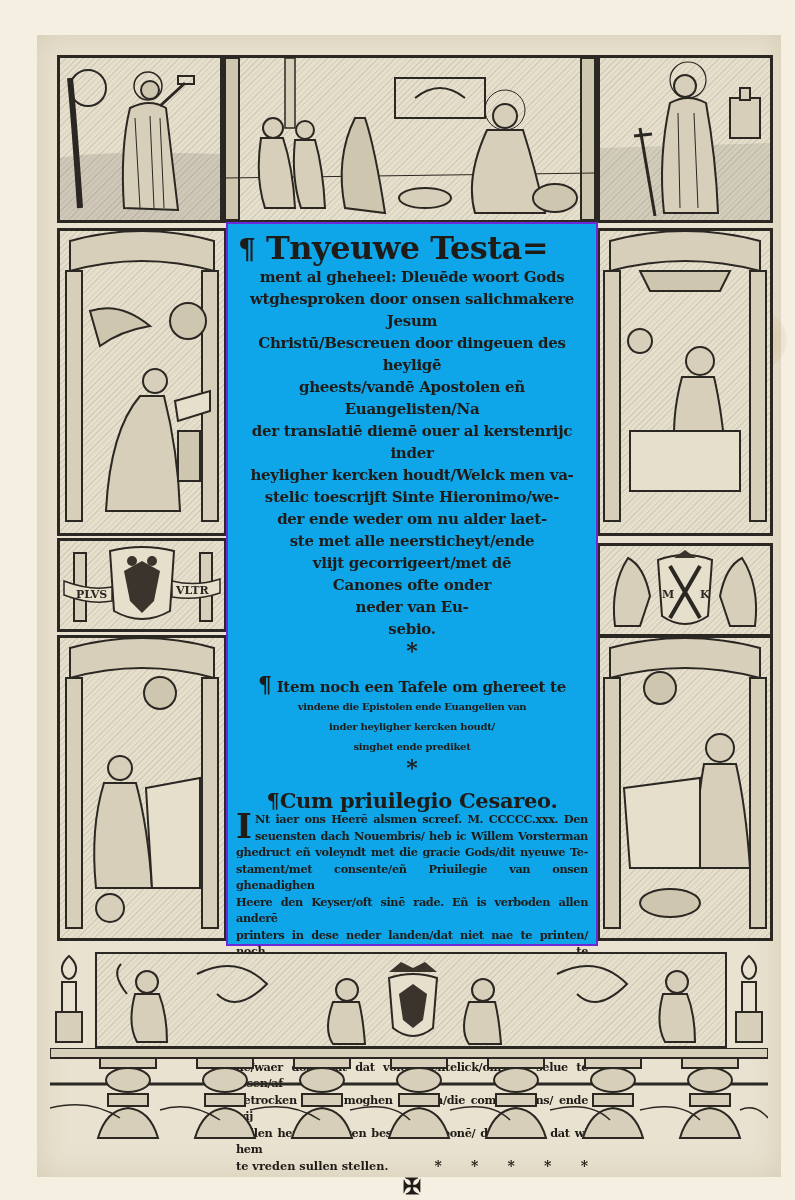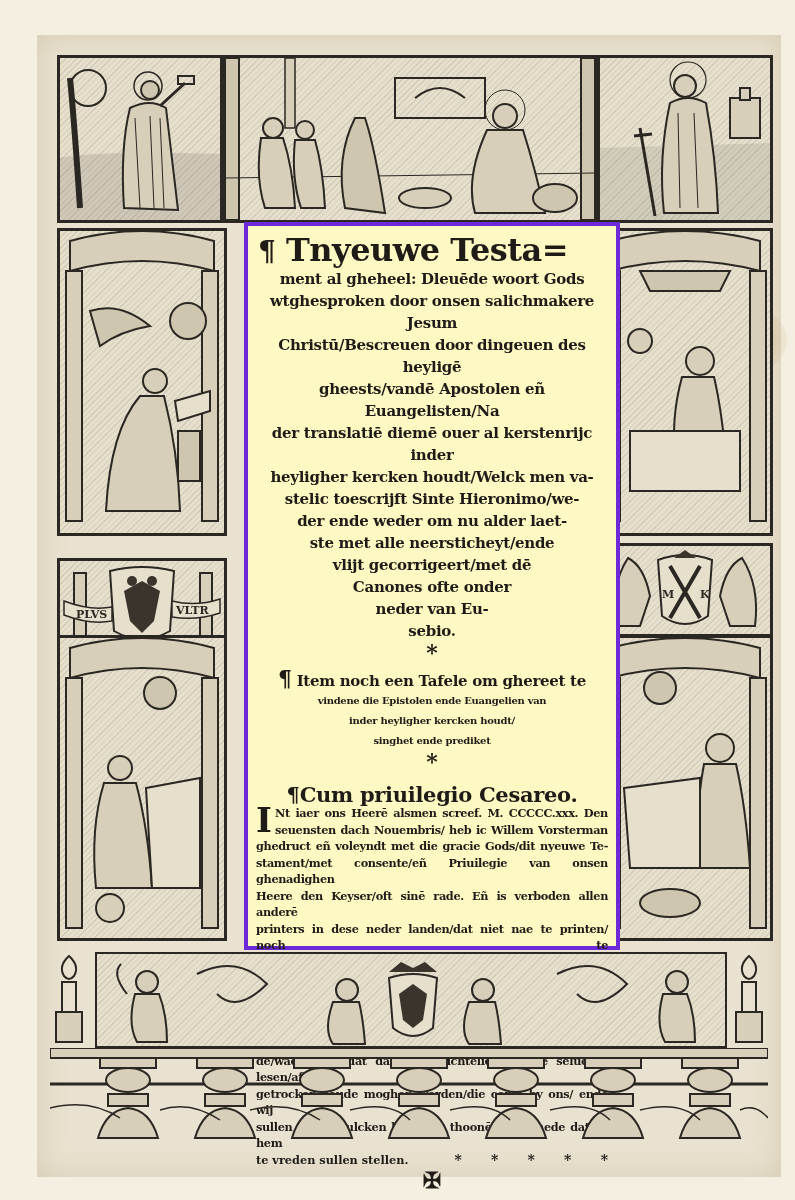--- a/index.html
+++ b/index.html
@@ -3,21 +3,21 @@
 <meta charset="utf-8">
 <style>
   html,body{margin:0;padding:0;}
   body{width:795px;height:1200px;background:#f4efe1;position:relative;overflow:hidden;font-family:"DejaVu Serif",serif;}
   .sheet{position:absolute;left:37px;top:35px;width:744px;height:1142px;background:#e9e2d0;
     box-shadow:inset 0 0 30px rgba(160,140,100,.25);}
   .stain{position:absolute;border-radius:50%;background:radial-gradient(circle,rgba(190,150,100,.35),rgba(190,150,100,0));}
   .panel{position:absolute;border:3px solid #2b2722;background:#e6dfcc;overflow:hidden;}
   .panel svg{position:absolute;left:0;top:0;width:100%;height:100%;}
   .hatch{background-image:repeating-linear-gradient(135deg,rgba(40,35,30,.10) 0 1px,transparent 1px 4px);}
-  .text-panel{position:absolute;left:244px;top:222px;width:368px;height:720px;border:4px solid #6d28d9;background:#fef9c3;}
+  .text-panel{position:absolute;left:226px;top:222px;width:368px;height:720px;border:2px solid #6d28d9;background:#0ea5e9;}
   .bl{font-family:"DejaVu Serif",serif;color:#1f1b17;text-align:center;}
   .title-line{font-weight:bold;font-size:15px;line-height:22px;letter-spacing:-.3px;}
   .title-big{font-size:32px;line-height:36px;font-weight:bold;letter-spacing:-.5px;}
   .item-line{font-weight:bold;font-size:10px;line-height:20px;letter-spacing:-.3px;}
   .body-line{font-weight:bold;font-size:11.3px;line-height:16.5px;letter-spacing:-.35px;text-align:justify;text-align-last:justify;padding:0 8px;}
   .star{font-size:22px;font-weight:bold;line-height:20px;text-align:center;}
   .pilcrow{font-size:28px;line-height:20px;font-weight:bold;}
   .cap{float:left;font-size:34px;line-height:30px;font-weight:bold;margin-right:3px;}
   .caption{font-size:11px;font-weight:bold;fill:#2b2722;}
 </style>
@@ -85,21 +85,21 @@
     <rect x="142" y="40" width="16" height="250" fill="#d7cfb9" stroke="#2b2722" stroke-width="2"></rect>
     <circle cx="128" cy="90" r="18" fill="#cfc6b0" stroke="#2b2722" stroke-width="2"></circle>
     <path d="M30 80 Q60 70 90 95 Q60 100 40 115Z" fill="#cfc6b0" stroke="#2b2722" stroke-width="2"></path>
     <circle cx="95" cy="150" r="12" fill="#d7cfb9" stroke="#2b2722" stroke-width="2"></circle>
     <path d="M80 165 Q50 200 46 280 L120 280 Q118 220 104 165Z" fill="#d7cfb9" stroke="#2b2722" stroke-width="2"></path>
     <path d="M115 170 L150 160 L150 180 L118 190Z" fill="#e6dfcc" stroke="#2b2722" stroke-width="2"></path>
     <rect x="118" y="200" width="22" height="50" fill="#cfc6b0" stroke="#2b2722" stroke-width="2"></rect>
   </svg>
 </div>
 
-<div class="panel hatch" style="left:57px;top:558px;width:164px;height:88px;">
+<div class="panel hatch" style="left:57px;top:538px;width:164px;height:88px;">
   <svg viewBox="0 0 164 88">
     <rect x="14" y="12" width="12" height="68" fill="#d7cfb9" stroke="#2b2722" stroke-width="2"></rect>
     <rect x="140" y="12" width="12" height="68" fill="#d7cfb9" stroke="#2b2722" stroke-width="2"></rect>
     <path d="M50 10 Q82 2 114 10 L110 70 Q82 86 54 70Z" fill="#e6dfcc" stroke="#2b2722" stroke-width="2"></path>
     <path d="M82 20 L64 30 L70 60 L82 72 L94 60 L100 30Z" fill="#3a342d"></path>
     <circle cx="72" cy="20" r="5" fill="#3a342d"></circle>
       <circle cx="92" cy="20" r="5" fill="#3a342d"></circle>
     <path d="M4 40 Q30 50 52 46 L52 60 Q30 64 4 54Z" fill="#e6dfcc" stroke="#2b2722" stroke-width="1.5"></path>
     <path d="M112 40 Q136 46 160 38 L160 52 Q136 60 112 56Z" fill="#e6dfcc" stroke="#2b2722" stroke-width="1.5"></path>
     <text x="16" y="57" class="caption">PLVS</text>
@@ -173,21 +173,21 @@
     <div class="title-line">stelic toescrijft Sinte Hieronimo/we-</div>
     <div class="title-line">der ende weder om nu alder laet-</div>
     <div class="title-line">ste met alle neersticheyt/ende</div>
     <div class="title-line">vlijt gecorrigeert/met dē</div>
     <div class="title-line">Canones ofte onder</div>
     <div class="title-line">neder van Eu-</div>
     <div class="title-line">sebio.</div>
     <div class="star">*</div>
   </div>
 
-  <div class="bl" style="padding:6px 6px 0;">
+  <div class="bl" style="padding:6px 6px 0;margin-top:8px;">
     <div class="item-line" style="font-size:15px;">
       <span class="pilcrow" style="font-size:22px;">¶</span>
       <span>Item noch een Tafele om ghereet te</span>
     </div>
     <div class="item-line">vindene die Epistolen ende Euangelien van</div>
     <div class="item-line">inder heyligher kercken houdt/</div>
     <div class="item-line">singhet ende prediket</div>
     <div class="star">*</div>
   </div>
 

